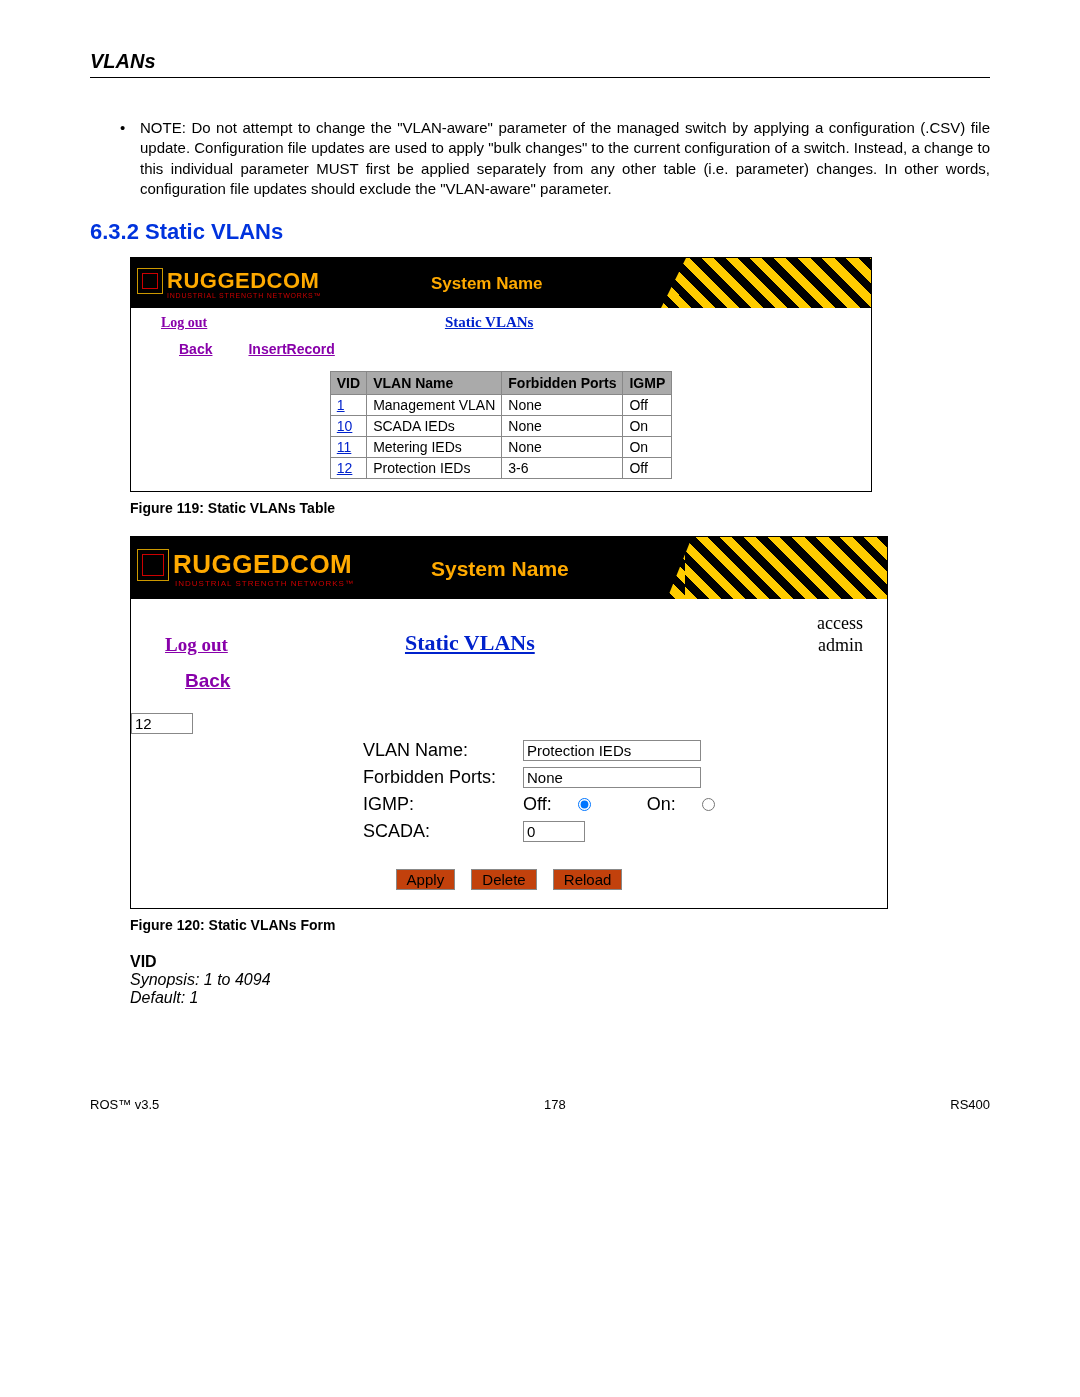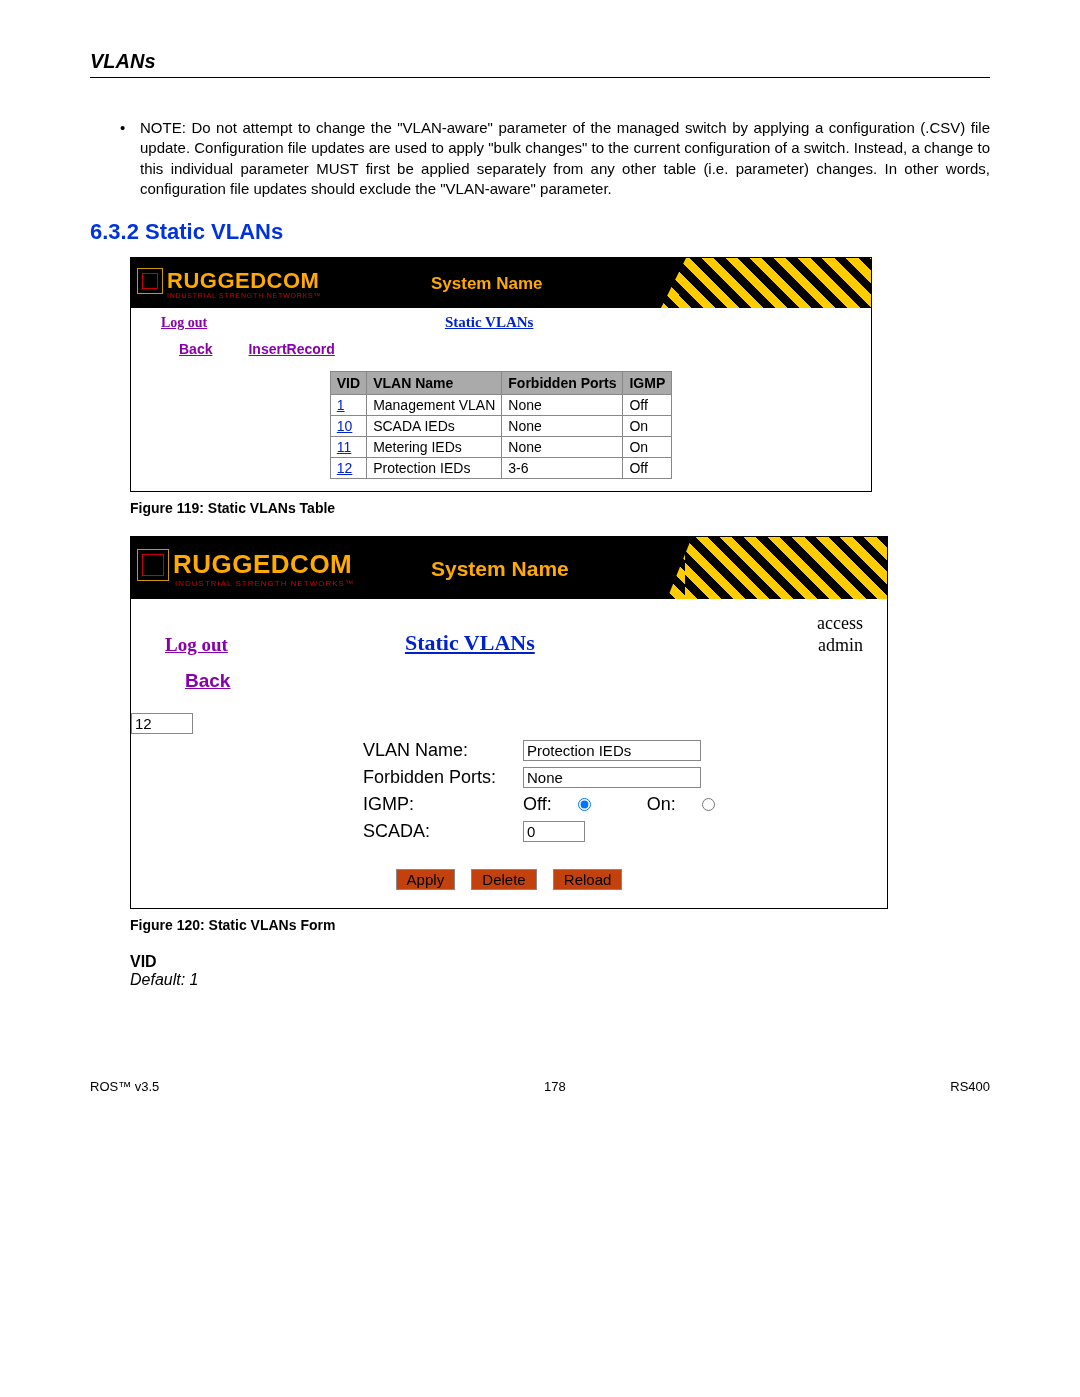--- a/index.html
+++ b/index.html
@@ -392,20 +392,21 @@
       <button class="btn">Apply</button>
       <button class="btn">Delete</button>
       <button class="btn">Reload</button>
     </div>
   </div>
 </div>
 <div class="caption">Figure 120: Static VLANs Form</div>
 
 <div class="param-section">
   <div class="param-name">VID</div>
+  <div class="param-syn">Synopsis: 1 to 4094</div>
   <div class="param-syn">Default: 1</div>
 </div>
 
 <div class="page-footer">
   <span>ROS™  v3.5</span>
   <span>178</span>
   <span>RS400</span>
 </div>
 
 </body></html>

